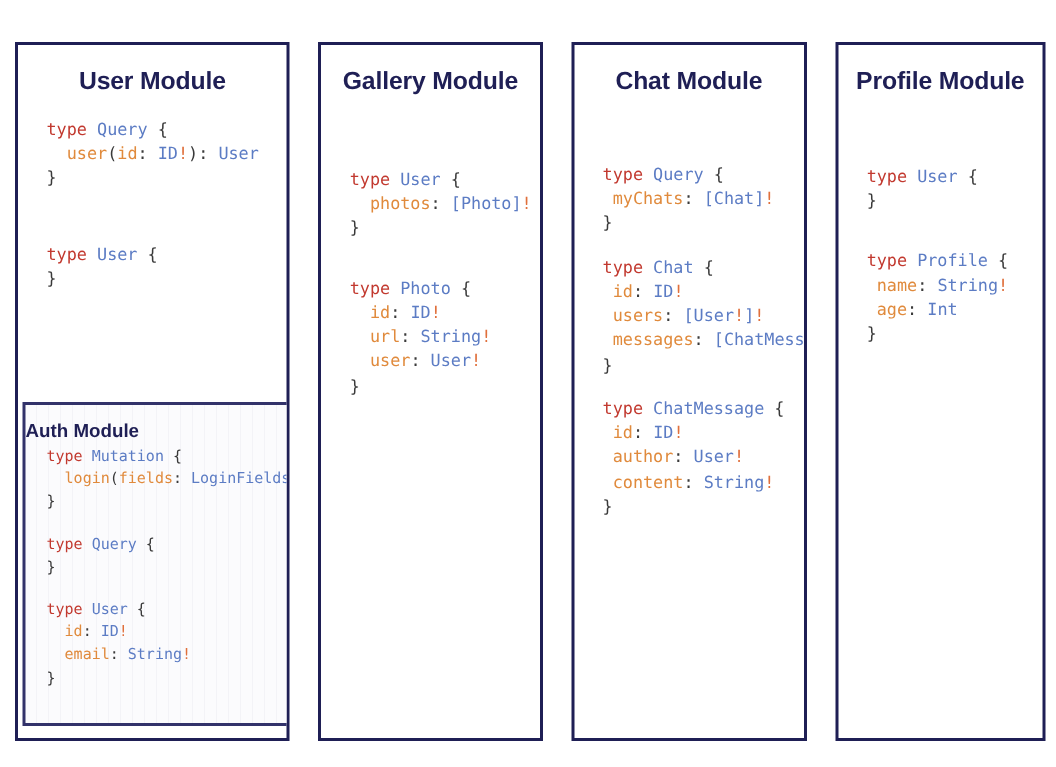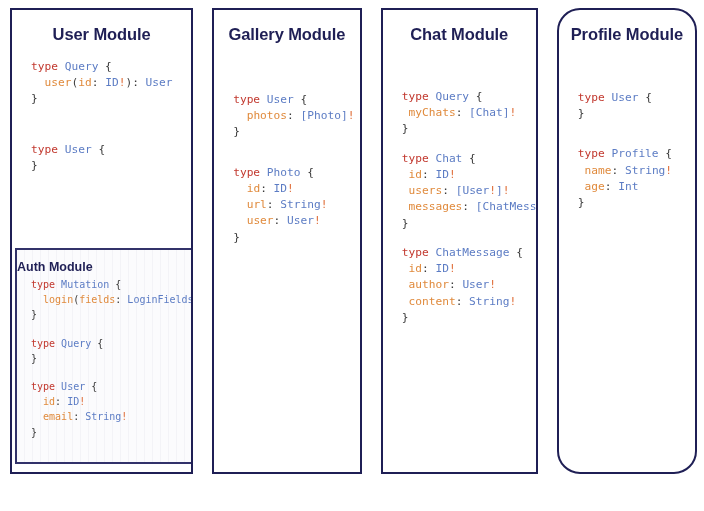--- a/index.html
+++ b/index.html
@@ -12,41 +12,41 @@
     height: 511px;
     background: #ffffff;
     font-family: "Liberation Sans", sans-serif;
     overflow: hidden;
   }
 
   
   #board {
     position: absolute;
     left: 10px;
-    top: 8px;
+    top: 28px;
     width: 687px;
     height: 466px;
     display: flex;
     gap: 19px;
     box-sizing: border-box;
   }
 
   .module-card {
     position: relative;
     background: #ffffff;
     border: 2px solid #1f1f55;
     box-sizing: border-box;
     padding: 0;
     overflow: hidden;
   }
 
   .card-user    { width: 196px; }
   .card-gallery { width: 160px; }
   .card-chat    { width: 168px; }
-  .card-profile { width: 150px; border-radius: 23px; }
+  .card-profile { width: 150px; }
 
   
   .module-title {
     text-align: center;
     font-size: 16.5px;
     font-weight: bold;
     color: #1f1f55;
     letter-spacing: -0.1px;
     margin: 0;
     padding-top: 15px;

